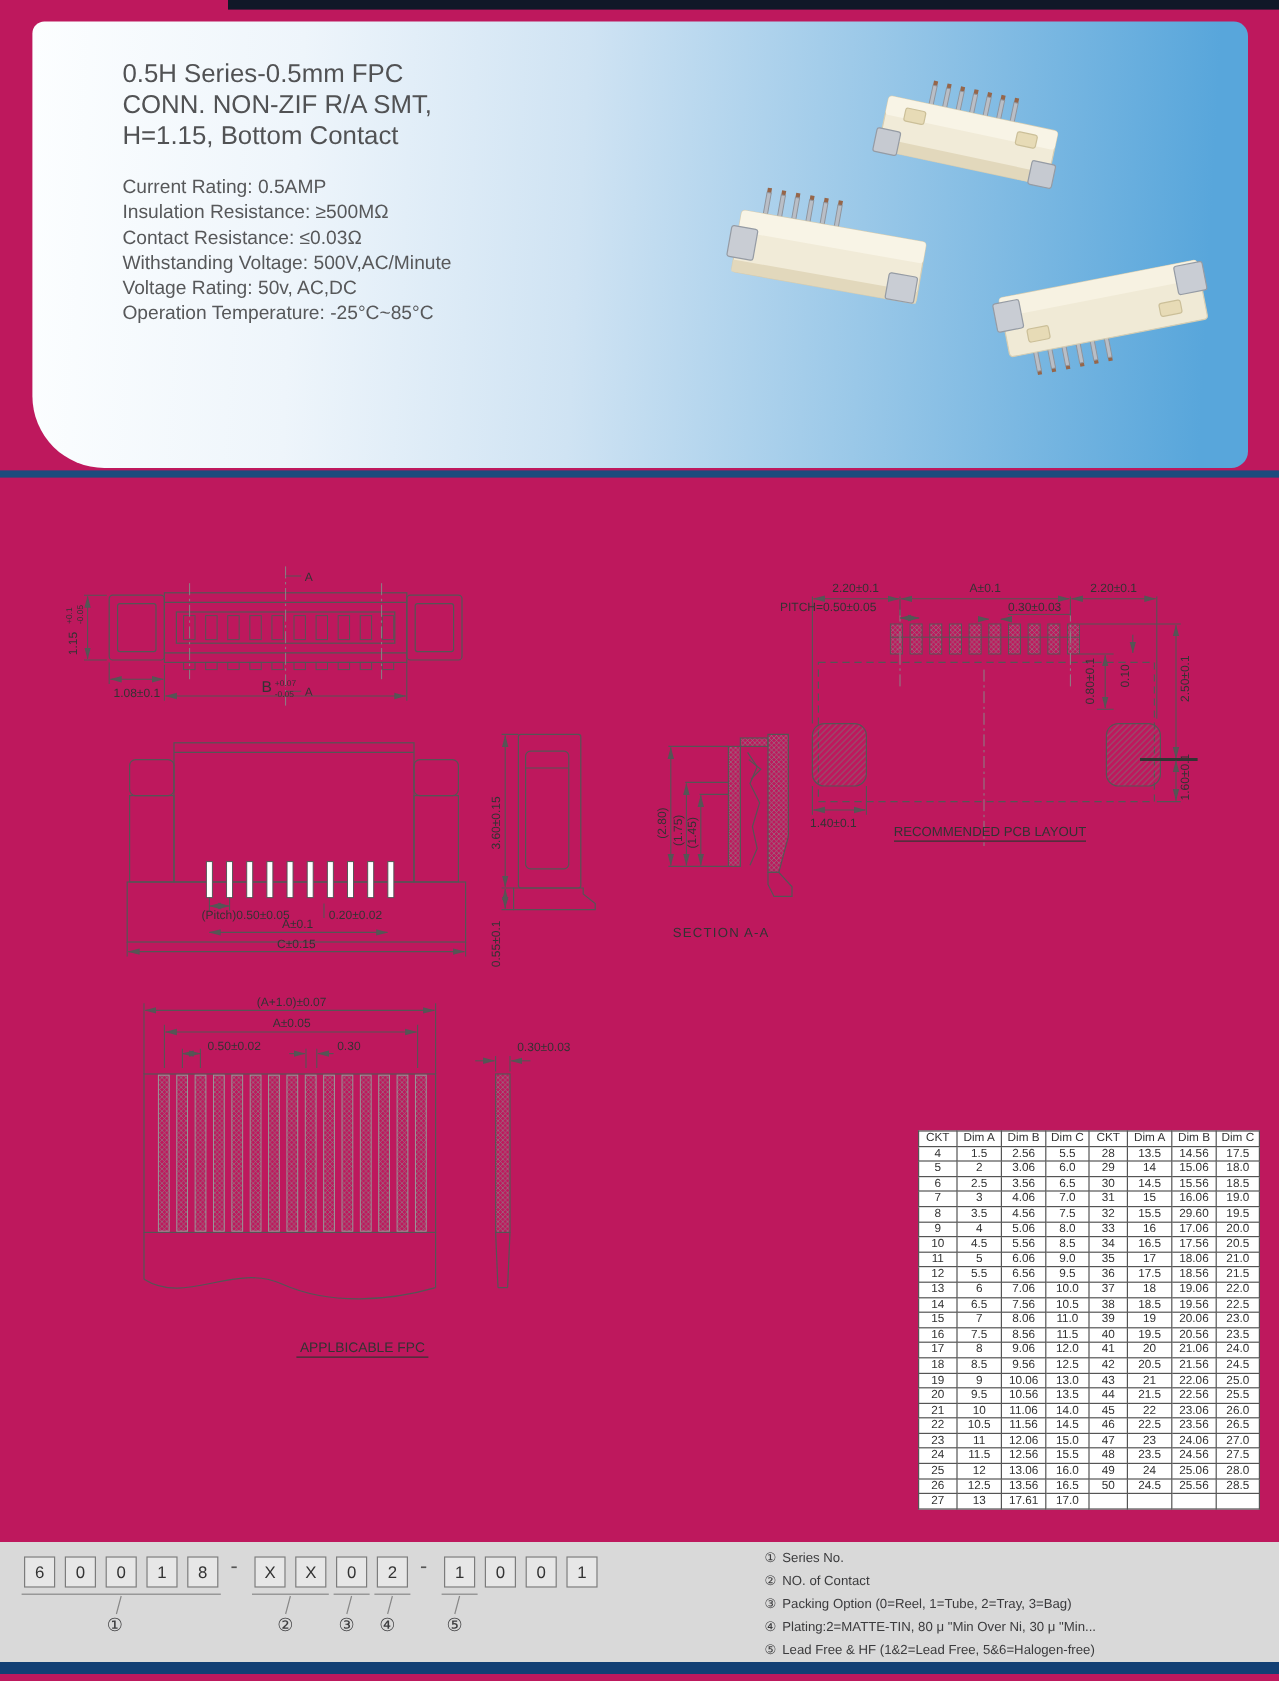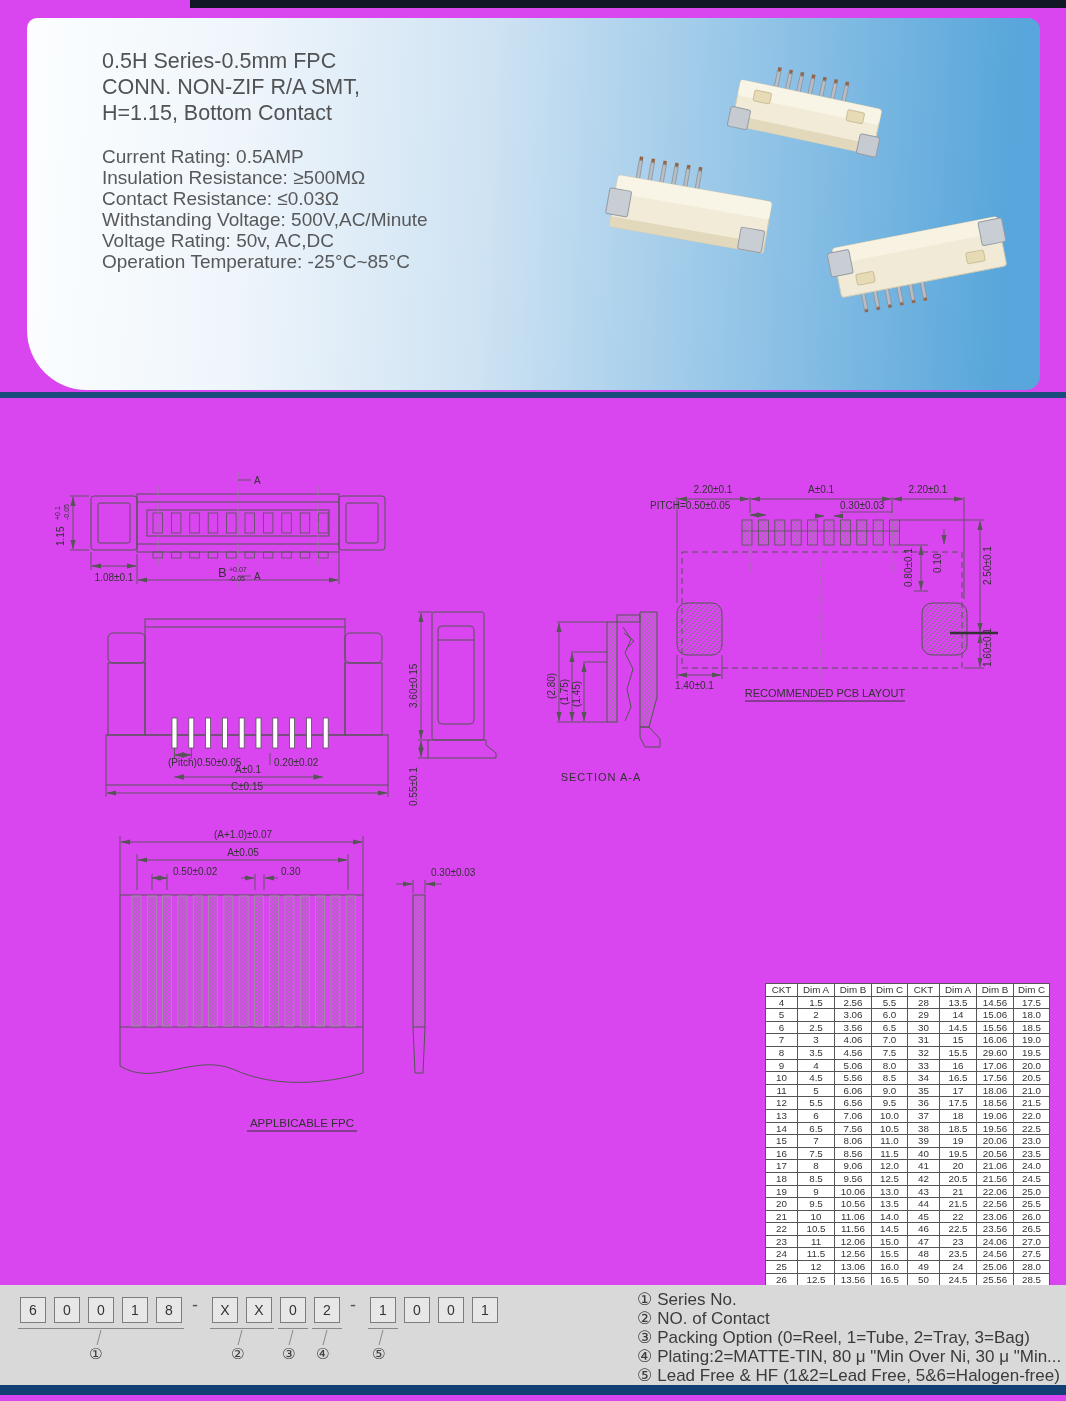--- a/index.html
+++ b/index.html
@@ -1,49 +1,49 @@
 <!DOCTYPE html>
 <html><head>
 <meta charset="utf-8">
 <style>
   html,body{margin:0;padding:0;background:#fff}
-  .page{position:relative;width:1066px;height:1401px;background:#d946ef;
+  .page{position:relative;width:1066px;height:1401px;background:#be185d;
         font-family:"Liberation Sans","DejaVu Sans",sans-serif;overflow:hidden}
   .topbar{position:absolute;left:190px;top:0;width:876px;height:8px;background:#101828}
   .panel{position:absolute;left:27px;top:18px;width:1013px;height:372px;
          border-radius:10px 12px 14px 60px;
          background:linear-gradient(93deg,#fcfeff 0%,#eef5fb 22%,#cfe3f3 45%,#9ac8e8 68%,#58a6db 96%)}
   .title{position:absolute;left:75px;top:30px}
   .title div{font-size:21.5px;line-height:26px;color:#515254}
   .specs{position:absolute;left:75px;top:129px}
-  .specs div{font-size:19px;line-height:20.9px;color:#57585a}
+  .specs div{font-size:16px;line-height:20.9px;color:#57585a}
   .material{position:absolute;left:75px;top:275px}
   .material div{font-size:14.5px;line-height:21px;color:#57585a}
   .divider{position:absolute;left:0;top:392px;width:1066px;height:6px;background:#1c4b7d}
   .fig{position:absolute;overflow:visible}
   svg{overflow:visible}
   svg text{font-family:"Liberation Sans","DejaVu Sans",sans-serif}
   .dt{font-size:10px;fill:#333}
   .dts{font-size:7px;fill:#333}
   .dim{stroke:#555;stroke-width:0.9;fill:none}
   .thin{stroke:#555;stroke-width:0.8;fill:none}
   .cl{stroke:#888;stroke-width:0.8;stroke-dasharray:10 3 2 3;fill:none}
   .dashed{stroke:#555;stroke-width:1;fill:none;stroke-dasharray:6 4}
-  .dim-table{position:absolute;left:765px;top:983px;border-collapse:collapse;background:#fff}
+  .dim-table{position:absolute;left:765px;top:942px;border-collapse:collapse;background:#fff}
   .dim-table td{border:1px solid #555;font-size:9.8px;color:#333;text-align:center;
                 padding:0;height:11.6px;line-height:11.6px;white-space:nowrap}
   .bottom-panel{position:absolute;left:0;top:1285px;width:1066px;height:100px;background:#d9d9d9}
   .pn-box{position:absolute;top:12px;width:26px;height:26px;background:#e7e7e7;
           border:1px solid #7c7c7c;box-sizing:border-box;text-align:center;
           line-height:24px;font-size:14px;color:#333}
   .pn-dash{position:absolute;top:10px;font-size:18px;color:#555}
   .pn-underline{position:absolute;top:43px;height:0;border-top:1.5px solid #888}
   .pn-marker{position:absolute;top:60px;font-size:15px;color:#3d3d3f}
   .legend{position:absolute;left:637px;top:5px}
-  .legend div{font-size:17px;line-height:19px;color:#3b3b3d}
+  .legend div{font-size:11px;line-height:19px;color:#3b3b3d}
   .legend .m{margin-right:5px}
   .bottombar{position:absolute;left:0;top:1385px;width:1066px;height:10px;background:#123f74}
 </style>
 </head>
 <body>
 
 <div class="page">
 
   <svg width="0" height="0" style="position:absolute">
     <defs>

